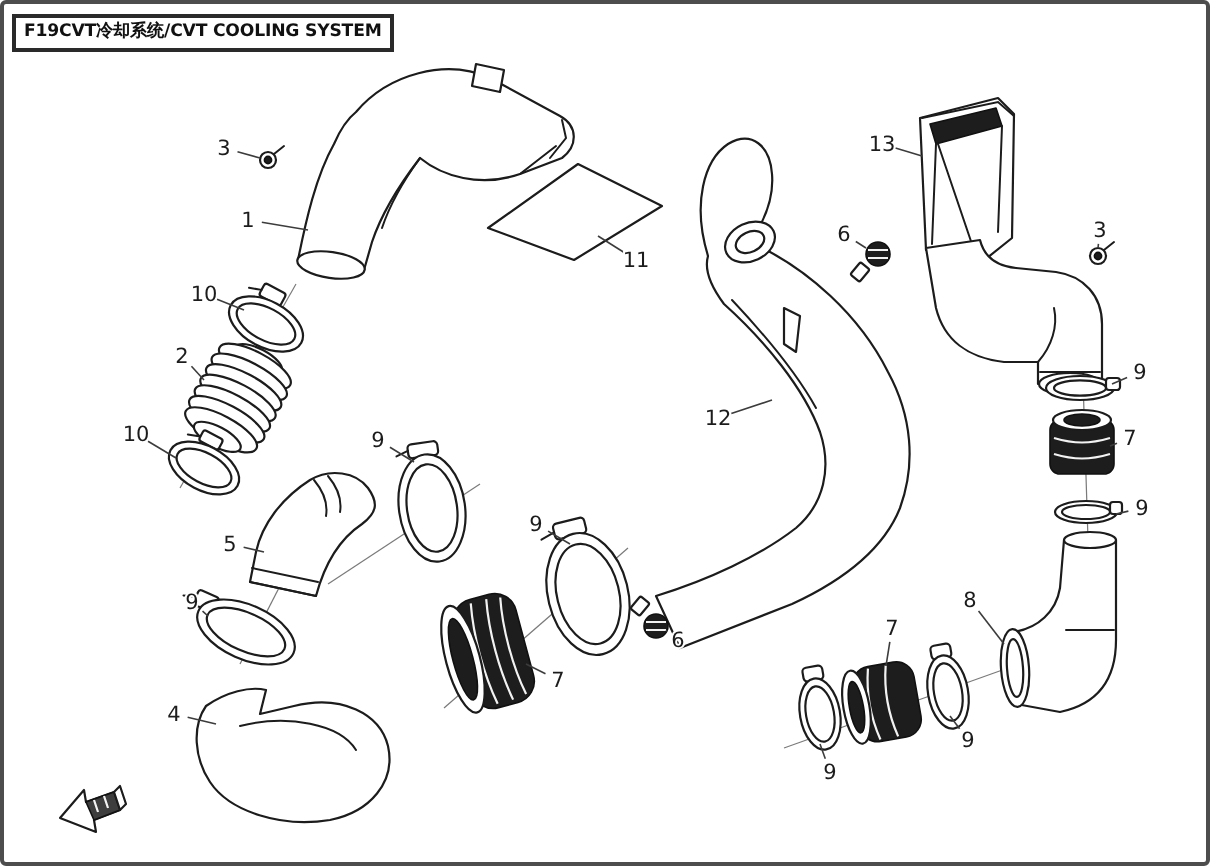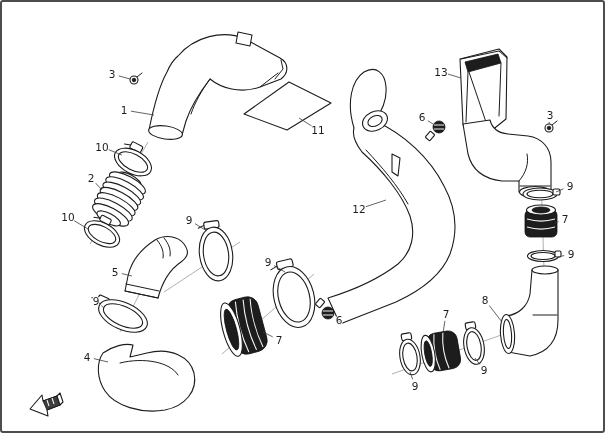--- a/index.html
+++ b/index.html
@@ -23,20 +23,21 @@
   #callout-layer text {
     font-family:"DejaVu Sans", sans-serif; font-size:10.5px; fill:#1c1c1c;
     text-anchor:middle; paint-order:stroke; stroke:#ffffff; stroke-width:2px;
   }
   #callout-layer line { stroke:#3c3c3c; stroke-width:0.8; }
 </style>
 </head>
 <body>
 
 <div class="page">
+  <div class="title-box">F19CVT冷却系统/CVT COOLING SYSTEM</div>
 
   <svg id="diagram-svg" class="diagram" width="605" height="433" viewBox="0 0 605 433">
 
     <g>
       <path class="axis" d="M146,140 L88,242"></path>
       <path class="axis" d="M162,290 L238,240"></path>
       <path class="axis" d="M160,248 L118,330"></path>
       <path class="axis" d="M220,352 L312,272"></path>
       <path class="axis" d="M390,372 L502,332"></path>
       <path class="axis" d="M539,172 L543,300"></path>

